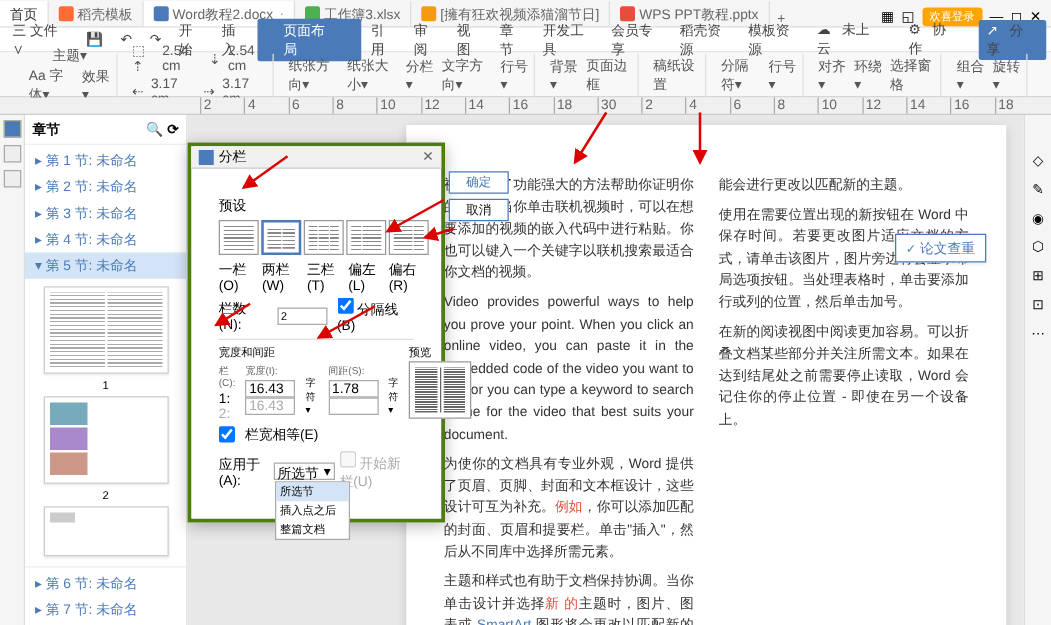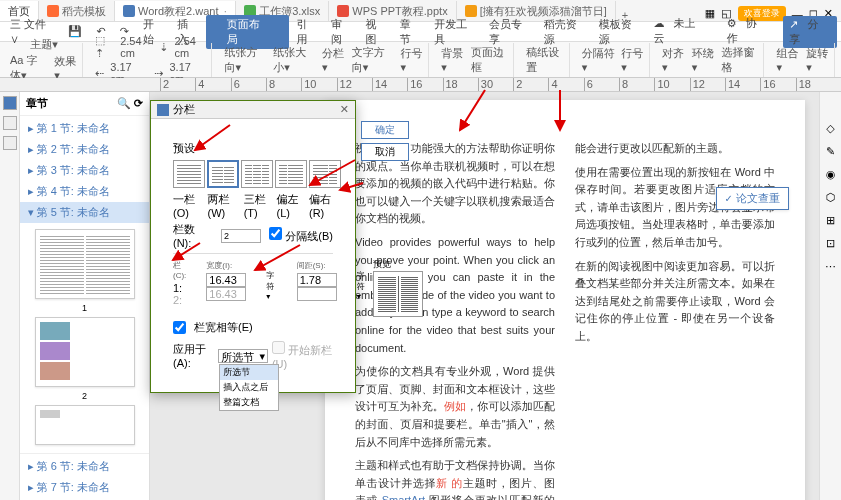--- a/index.html
+++ b/index.html
@@ -13,21 +13,21 @@
 .tab-icon.green{background:#4caf50;border-radius:2px}
 .tab-icon.red{background:#e74c3c;border-radius:2px}
 .tab-icon.yellow{background:#f39c12;border-radius:2px}
 .tab-close{color:#999;margin-left:2px}
 .tab-add{padding:0 6px;color:#666}
 .titlebar-right{margin-left:auto;display:flex;align-items:center;gap:6px;padding-right:8px}
 .user-badge{background:#ffa500;color:#fff;padding:1px 6px;border-radius:3px;font-size:9px}
 .menubar{height:20px;display:flex;align-items:center;padding:0 4px;gap:2px;border-bottom:1px solid #ddd;font-size:10px}
 .menubar span{padding:0 6px;color:#444}
 .menubar .active{background:#4a7ab8;color:#fff;border-radius:2px;padding:2px 21px}
-.ribbon{height:36px;background:#f8f8f8;border-bottom:1px solid #ccc;display:flex;align-items:center;padding:2px 6px;gap:8px;font-size:9px;color:#555}
+.ribbon{height:36px;background:#f8f8f8;border-bottom:1px solid #ccc;display:flex;align-items:center;padding:2px 19px;gap:8px;font-size:9px;color:#555}
 .ribbon-group{display:flex;flex-direction:column;align-items:center;gap:1px;padding:0 4px;border-right:1px solid #e0e0e0;height:34px;justify-content:center}
 .ribbon-row{display:flex;gap:6px;align-items:center}
 .ruler{height:14px;background:#f0f0f0;border-bottom:1px solid #ccc;position:relative;font-size:8px;color:#666}
 .ruler-marks{position:absolute;left:160px;right:10px;top:0;height:100%;display:flex}
 .ruler-mark{flex:1;border-left:1px solid #aaa;padding-left:2px}
 .main{display:flex;height:408px}
 .leftbar{width:20px;background:#f5f5f5;border-right:1px solid #ddd;display:flex;flex-direction:column;align-items:center;padding-top:4px;gap:6px}
 .leftbar-icon{width:14px;height:14px;border:1px solid #aaa;background:#eee}
 .leftbar-icon.active{background:#4a7ab8}
 .navpane{width:130px;background:#fff;border-right:1px solid #ddd;display:flex;flex-direction:column}
@@ -41,37 +41,37 @@
 .thumb-mini{width:30px;height:20px;background:#ddd;margin-bottom:2px}
 .docarea{flex:1;background:#e8e8e8;position:relative;overflow:hidden}
 .page{position:absolute;left:175px;top:8px;width:480px;height:640px;background:#fff;box-shadow:0 2px 8px rgba(0,0,0,.15);padding:40px 30px}
 .page-content{display:flex;gap:20px;font-size:10px;line-height:1.6;color:#333}
 .col{flex:1}
 .col p{margin-bottom:6px;text-align:justify}
 .highlight{color:#e74c3c}
 .bluelink{color:#4a7ab8}
 .rightbar{width:22px;background:#f5f5f5;border-left:1px solid #ddd;display:flex;flex-direction:column;align-items:center;padding-top:30px;gap:10px}
 .float-btn{position:absolute;right:30px;top:95px;background:#fff;border:1px solid #4a7ab8;padding:3px 8px;font-size:10px;color:#4a7ab8;display:flex;align-items:center;gap:3px;box-shadow:0 1px 3px rgba(0,0,0,.1)}
-.dialog{position:absolute;left:150px;top:100px;width:206px;background:#fff;border:1px solid #4d7c0f;box-shadow:0 3px 12px rgba(0,0,0,.3);z-index:100}
+.dialog{position:absolute;left:150px;top:114px;width:206px;background:#fff;border:3px solid #4d7c0f;box-shadow:0 3px 12px rgba(0,0,0,.3);z-index:100}
 .dialog-title{height:18px;background:#f0f0f0;display:flex;align-items:center;padding:0 6px;font-size:10px;border-bottom:1px solid #ccc}
 .dialog-title-icon{width:12px;height:12px;background:#4a7ab8;margin-right:4px}
 .dialog-close{margin-left:auto;color:#666;cursor:pointer}
 .dialog-body{padding:22px;font-size:10px}
 .preset-row{display:flex;gap:2px;margin:4px 0}
 .preset-box{width:32px;height:28px;border:1px solid #999;background:#fff;display:flex;align-items:center;justify-content:center;padding:3px}
 .preset-box.selected{border:2px solid #4a7ab8}
 .preset-inner{display:flex;gap:1px;width:100%;height:100%}
 .preset-col{flex:1;background:repeating-linear-gradient(0deg,#888 0,#888 1px,transparent 1px,transparent 3px)}
 .preset-labels{display:flex;gap:2px;font-size:8px;justify-content:space-around}
 .form-row{display:flex;align-items:center;gap:8px;margin:3px 0;font-size:9px}
 .form-row label{width:40px}
 .form-row input[type=number],.form-row input[type=text]{width:40px;height:14px;border:1px solid #aaa;font-size:9px;padding:0 2px}
 .spinner{width:40px;height:14px;border:1px solid #aaa;display:inline-flex;align-items:center;padding:0 2px;font-size:9px}
 .dialog-section{border-top:1px solid #ddd;margin-top:4px;padding-top:4px}
-.width-grid{display:flex;gap:20px;font-size:9px}
+.width-grid{display:flex;gap:8px;font-size:9px}
 .width-col{flex:1}
 .width-col-header{font-size:8px;color:#666;margin-bottom:2px}
 .preview-box{width:50px;height:46px;border:1px solid #999;background:#fff;padding:4px;display:flex;gap:2px}
 .preview-col{flex:1;background:repeating-linear-gradient(0deg,#666 0,#666 1px,transparent 1px,transparent 2px)}
 .dialog-buttons{position:absolute;right:-54px;top:20px;display:flex;flex-direction:column;gap:4px}
 .dlg-btn{width:48px;height:18px;border:1px solid #4a7ab8;background:#fff;font-size:10px;display:flex;align-items:center;justify-content:center}
 .dlg-btn.primary{background:#fff;color:#4a7ab8}
 .apply-row{display:flex;align-items:center;gap:4px;margin-top:6px;font-size:9px}
 .apply-select{width:60px;height:14px;border:1px solid #aaa;background:#fff;font-size:9px;padding:0 2px;display:flex;align-items:flex-start;position:relative}
 .apply-dropdown{position:absolute;left:0;top:14px;width:60px;background:#fff;border:1px solid #aaa;z-index:10}
@@ -85,34 +85,34 @@
 <div class="titlebar">
   <div class="tab home">
       <span>首页</span>
     </div>
   <div class="tab">
       <span class="tab-icon orange"></span>
       <span>稻壳模板</span>
     </div>
   <div class="tab" style="background:#fff">
       <span class="tab-icon blue"></span>
-      <span>Word教程2.want</span>
+      <span>Word教程2.docx</span>
       <span class="tab-close">·</span>
     </div>
   <div class="tab">
       <span class="tab-icon green"></span>
       <span>工作簿3.xlsx</span>
     </div>
   <div class="tab">
+      <span class="tab-icon yellow"></span>
+      <span>[擁有狂欢视频添猫溜节日]</span>
+    </div>
+  <div class="tab">
       <span class="tab-icon red"></span>
       <span>WPS PPT教程.pptx</span>
-    </div>
-  <div class="tab">
-      <span class="tab-icon yellow"></span>
-      <span>[擁有狂欢视频添猫溜节日]</span>
     </div>
   <div class="tab-add">+</div>
   <div class="titlebar-right">
     <span>▦</span>
     <span>◱</span>
     <span class="user-badge">欢喜登录</span>
     <span>—</span>
     <span>◻ </span>
     <span>✕</span>
   </div>
@@ -346,20 +346,21 @@
       <div class="dlg-btn">取消</div>
     </div>
     <div class="form-row">
       <label>栏数(N):</label>
       <input type="text" value="2" style="">
       <span style="margin-left:auto"><input type="checkbox" checked="" style=""> <span>分隔线(B)</span></span>
     </div>
     <div class="dialog-section">
       <div style="display:flex;gap:6px">
         <div style="flex:1">
+          <div style="font-size:9px">宽度和间距</div>
           <div class="width-grid" style="margin-top:2px">
             <div style="width:18px">
                 <div class="width-col-header">栏(C):</div>
                 <div>1:</div>
                 <div style="color:#aaa">2:</div>
               </div>
             <div class="width-col"><div class="width-col-header">宽度(I):</div><div class="spinner">
                   <span>16.43</span>
                 </div><div class="spinner" style="color:#aaa">
                   <span>16.43</span>

